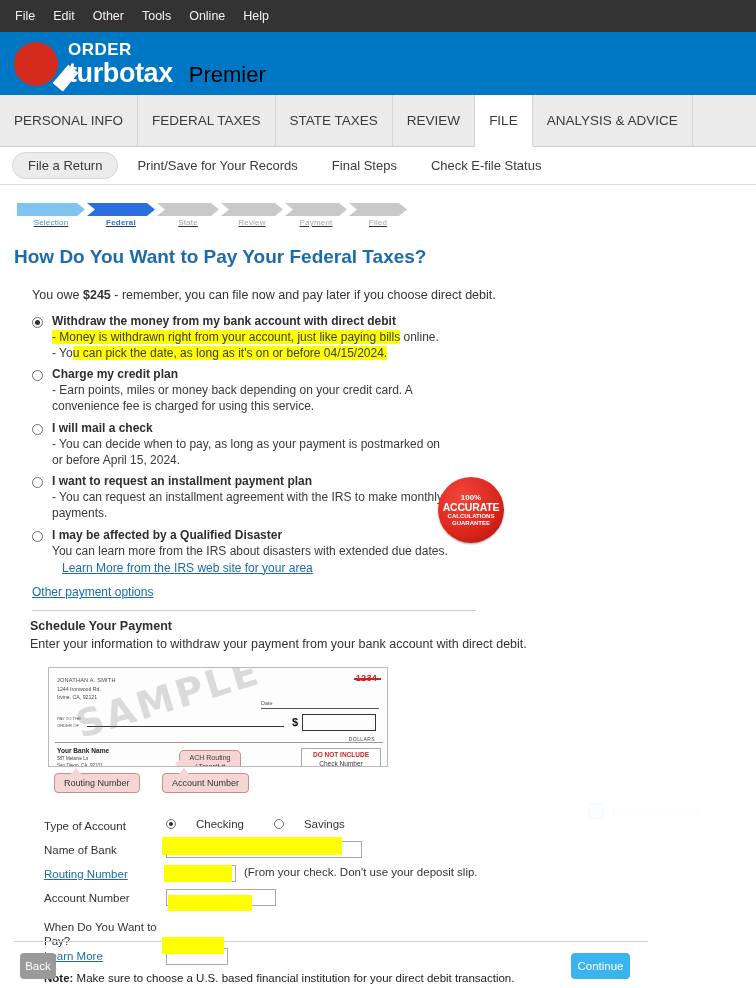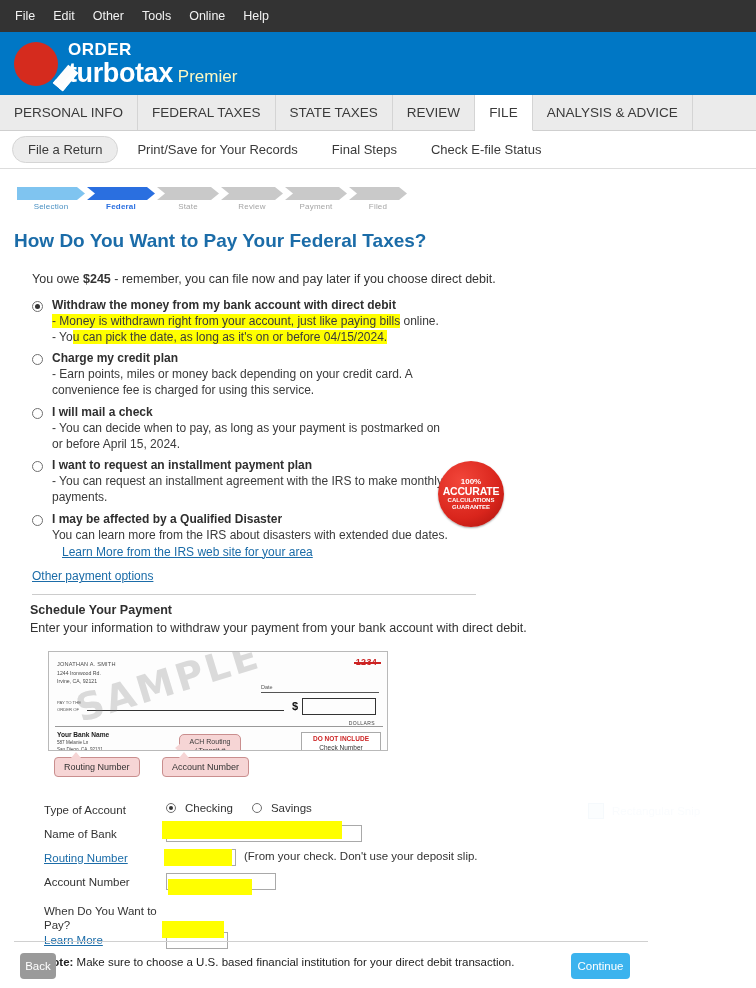--- a/index.html
+++ b/index.html
@@ -65,30 +65,30 @@
     margin-bottom: 2px;
   }
   .brand-line2 { display: flex; align-items: baseline; }
   .brand-tt {
     color: #ffffff;
     font-size: 27px;
     font-weight: bold;
     letter-spacing: -0.4px;
   }
   .brand-ed {
-    color: #fef9c3;
-    font-size: 17px;
-    margin-left: 5px;
+    color: #000000;
+    font-size: 22px;
+    margin-left: 16px;
     font-weight: normal;
   }
 
   
   .tabs {
     display: flex;
-    height: 36px;
+    height: 52px;
     background: #ebebeb;
     border-bottom: 1px solid #cfcfcf;
   }
   .tab {
     display: flex; align-items: center;
     padding: 0 14px;
     font-size: 13.5px;
     color: #3a3a3a;
     border-right: 1px solid #d4d4d4;
     background: #ebebeb;
@@ -123,21 +123,21 @@
   .subitem.active {
     background: #ececec;
     border: 1px solid #d5d5d5;
   }
 
   
   .content { padding: 14px 0 0 14px; position: relative; }
 
   
   .progress { display: flex; margin: 4px 0 0 3px; }
-  .pstep { position: relative; height: 27px; margin-right: 2px; }
+  .pstep { position: relative; height: 27px; margin-right: 2px; text-decoration: underline; }
   .pstep .bar {
     height: 13px;
     position: relative;
     clip-path: polygon(0 0, calc(100% - 8px) 0, 100% 50%, calc(100% - 8px) 100%, 0 100%, 8px 50%);
   }
   .pstep:first-child .bar {
     clip-path: polygon(0 0, calc(100% - 8px) 0, 100% 50%, calc(100% - 8px) 100%, 0 100%);
   }
   .pstep .plabel {
     font-size: 8px;
@@ -362,21 +362,21 @@
     border: 1px solid #a9a9a9;
     background: #ffffff;
     height: 17px;
   }
   .mark {
     position: absolute;
     background: #ffff00;
     z-index: 3;
     pointer-events: none;
   }
-  .radio-inline { display: flex; align-items: center; gap: 9px; font-size: 11.5px; padding-top: 1px; }
+  .radio-inline { display: flex; align-items: center; gap: 20px; font-size: 11.5px; padding-top: 1px; }
   .radio-sm {
     width: 10px; height: 10px; border-radius: 50%;
     border: 1px solid #6f6f6f; background: #fff; position: relative;
   }
   .radio-sm.sel::after {
     content: ""; position: absolute; left: 2px; top: 2px;
     width: 4px; height: 4px; border-radius: 50%; background: #333;
   }
   .hint { font-size: 11.5px; color: #333; line-height: 1.3; margin-left: 8px; }
   .note { font-size: 11.5px; color: #222; margin: 6px 0 0 30px; }

